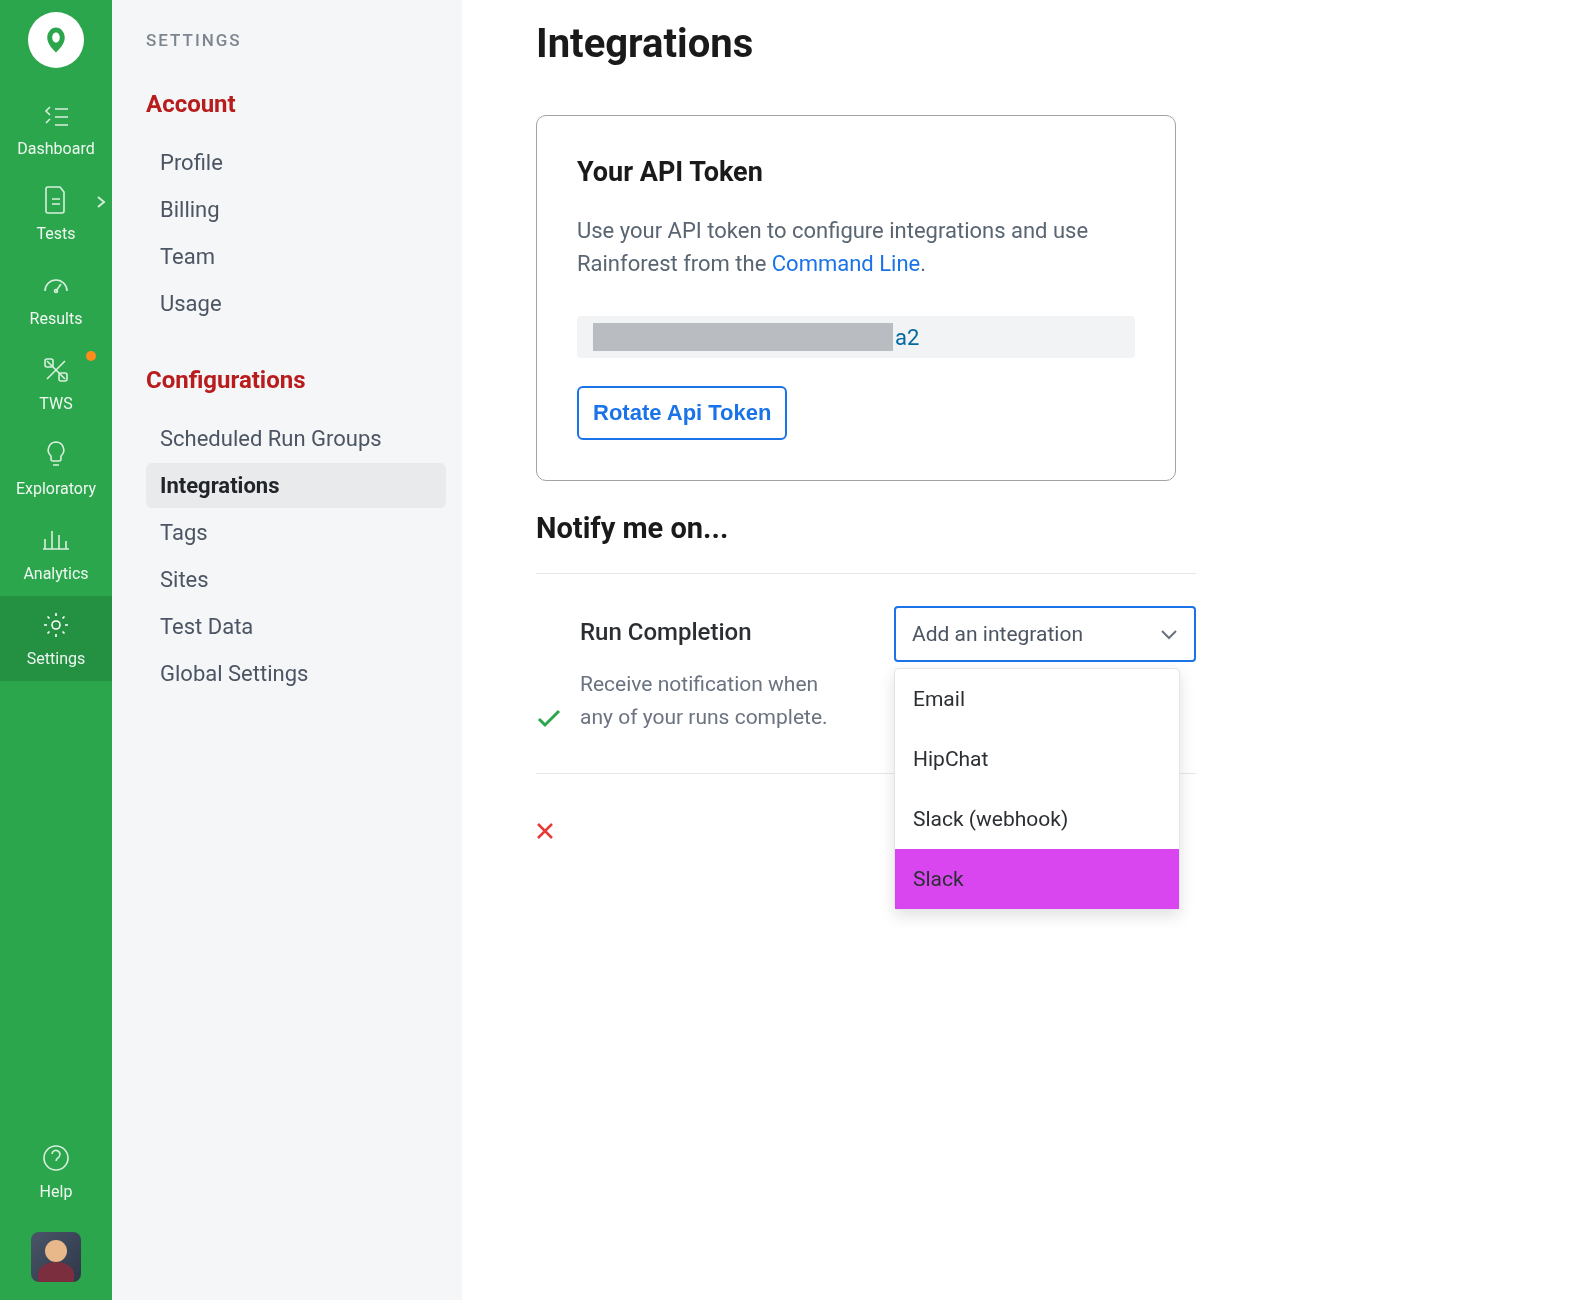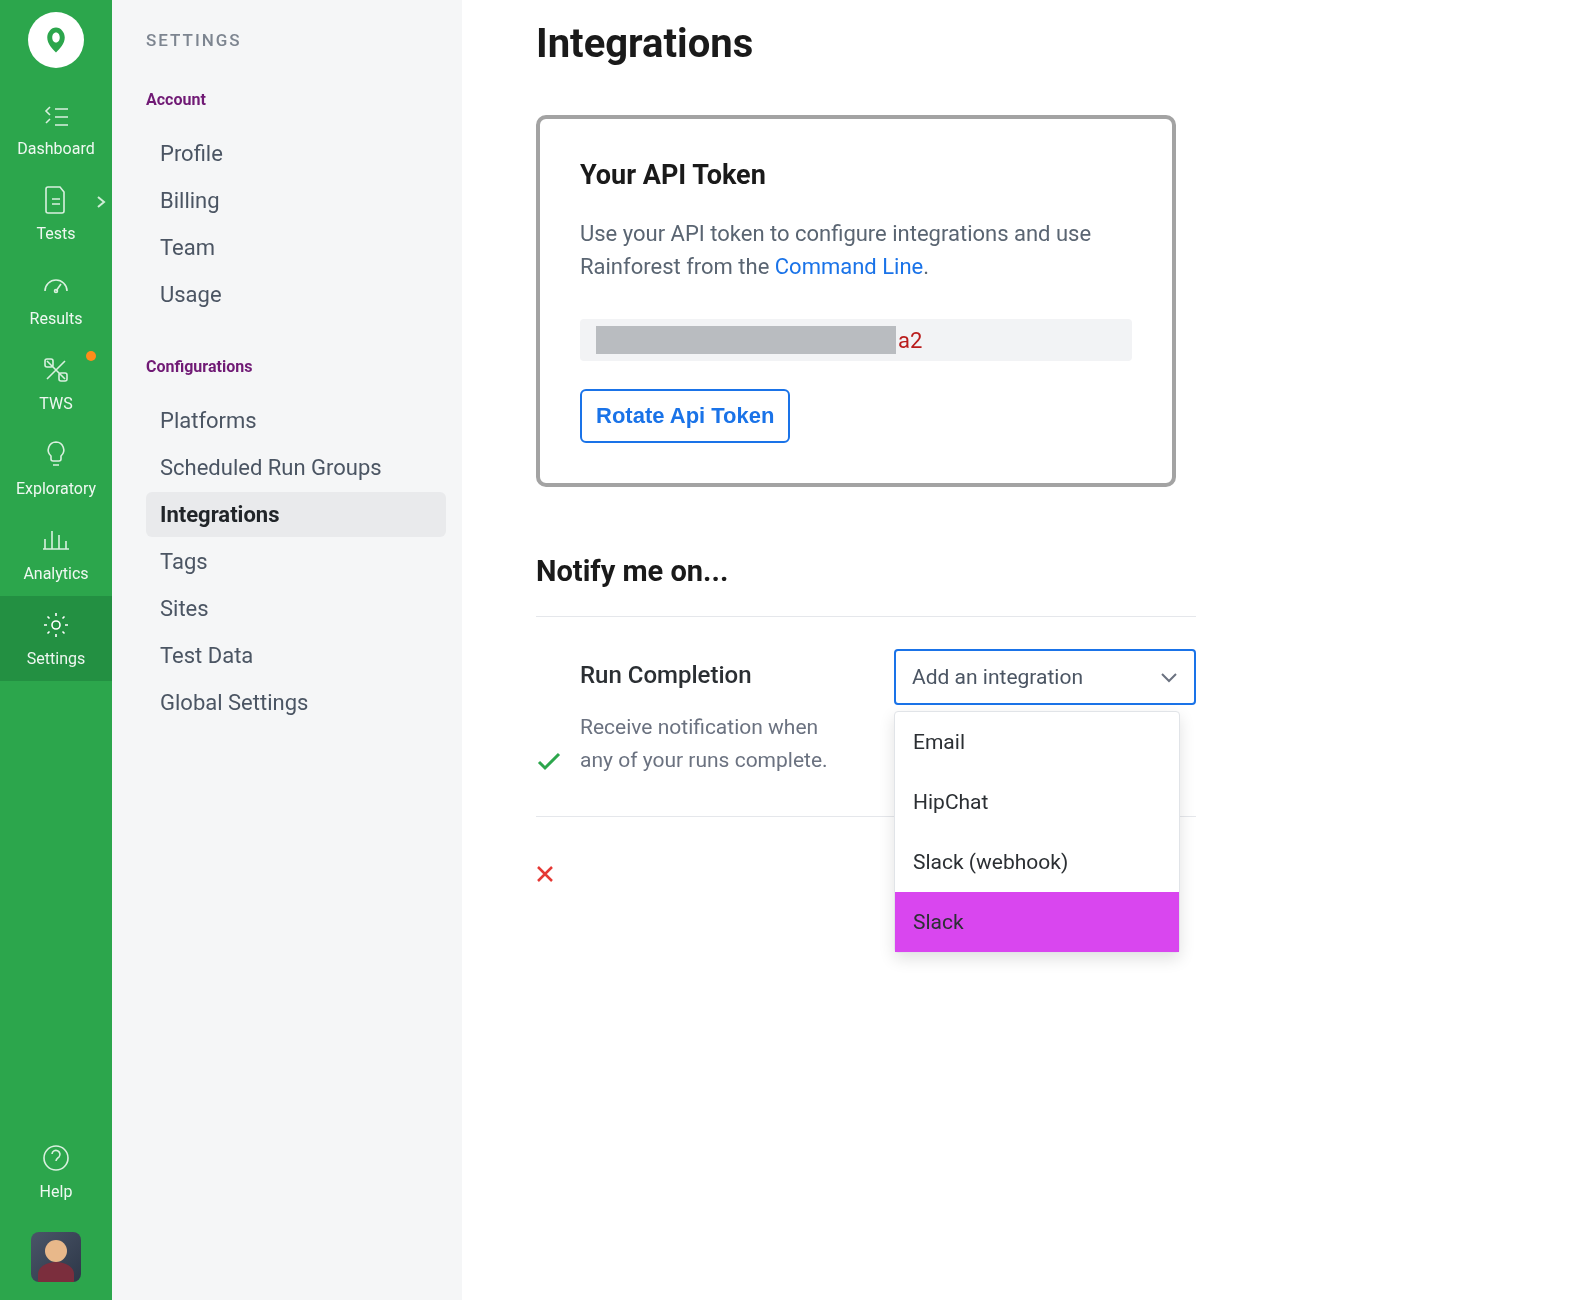--- a/index.html
+++ b/index.html
@@ -126,23 +126,23 @@
       flex-shrink: 0;
     }
     .settings-header {
       font-size: 17px;
       letter-spacing: 2px;
       color: #7d8590;
       font-weight: 500;
       margin-bottom: 40px;
     }
     .settings-section-title {
-      font-size: 16px;
+      font-size: 24px;
       font-weight: 700;
-      color: #701a75;
+      color: #b91c1c;
       margin-bottom: 22px;
     }
     .settings-link {
       font-size: 22px;
       color: #4b5563;
       padding: 10px 0 10px 14px;
       cursor: pointer;
       display: block;
       border-radius: 6px;
       margin-right: 16px;
@@ -164,25 +164,25 @@
       overflow-y: auto;
       background: #fff;
     }
     .page-title {
       font-size: 40px;
       font-weight: 700;
       color: #1a1a1a;
       margin-bottom: 48px;
     }
     .card {
-      border: 4px solid #a3a3a3;
+      border: 1px solid #a3a3a3;
       border-radius: 10px;
       padding: 40px 40px 40px 40px;
       max-width: 640px;
-      margin-bottom: 67px;
+      margin-bottom: 30px;
     }
     .card-title {
       font-size: 27px;
       font-weight: 700;
       margin-bottom: 26px;
     }
     .card-text {
       font-size: 22px;
       color: #5a6572;
       line-height: 1.5;
@@ -203,21 +203,21 @@
     }
     .token-masked {
       background: #b9bcc0;
       height: 28px;
       width: 300px;
       margin-left: 16px;
     }
     .token-suffix {
       font-size: 22px;
       margin-left: 2px;
-      color: #b91c1c;
+      color: #0369a1;
     }
     .btn-outline {
       border: 2px solid #1a73e8;
       color: #1a73e8;
       background: transparent;
       font-size: 22px;
       font-weight: 600;
       padding: 12px 14px;
       border-radius: 6px;
       cursor: pointer;
@@ -410,21 +410,20 @@
   <div class="settings-section">
     <div class="settings-section-title">Account</div>
     <a class="settings-link">Profile</a>
     <a class="settings-link">Billing</a>
     <a class="settings-link">Team</a>
     <a class="settings-link">Usage</a>
   </div>
 
   <div class="settings-section">
     <div class="settings-section-title">Configurations</div>
-    <a class="settings-link">Platforms</a>
     <a class="settings-link">Scheduled Run Groups</a>
     <a class="settings-link active">Integrations</a>
     <a class="settings-link">Tags</a>
     <a class="settings-link">Sites</a>
     <a class="settings-link">Test Data</a>
     <a class="settings-link">Global Settings</a>
   </div>
 </div>
 
 <div class="main-content">

